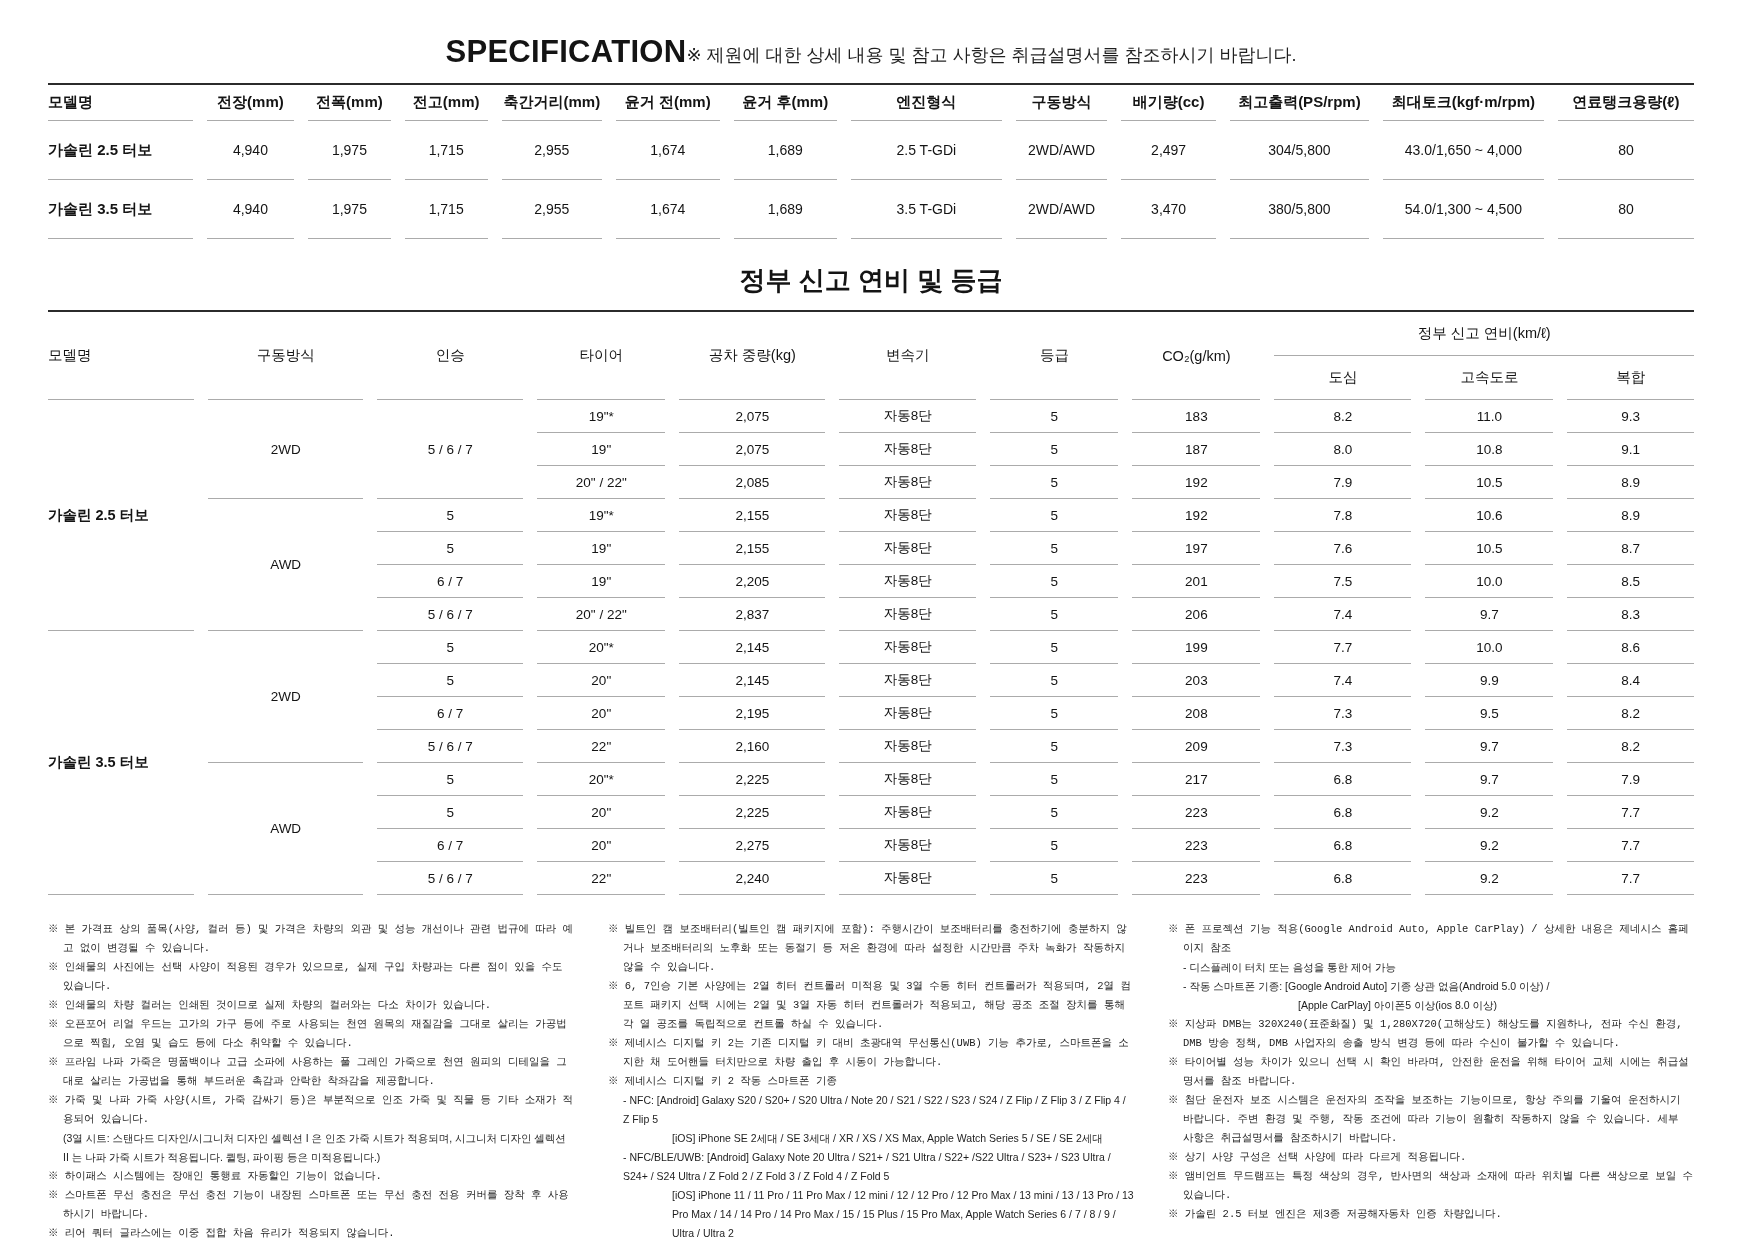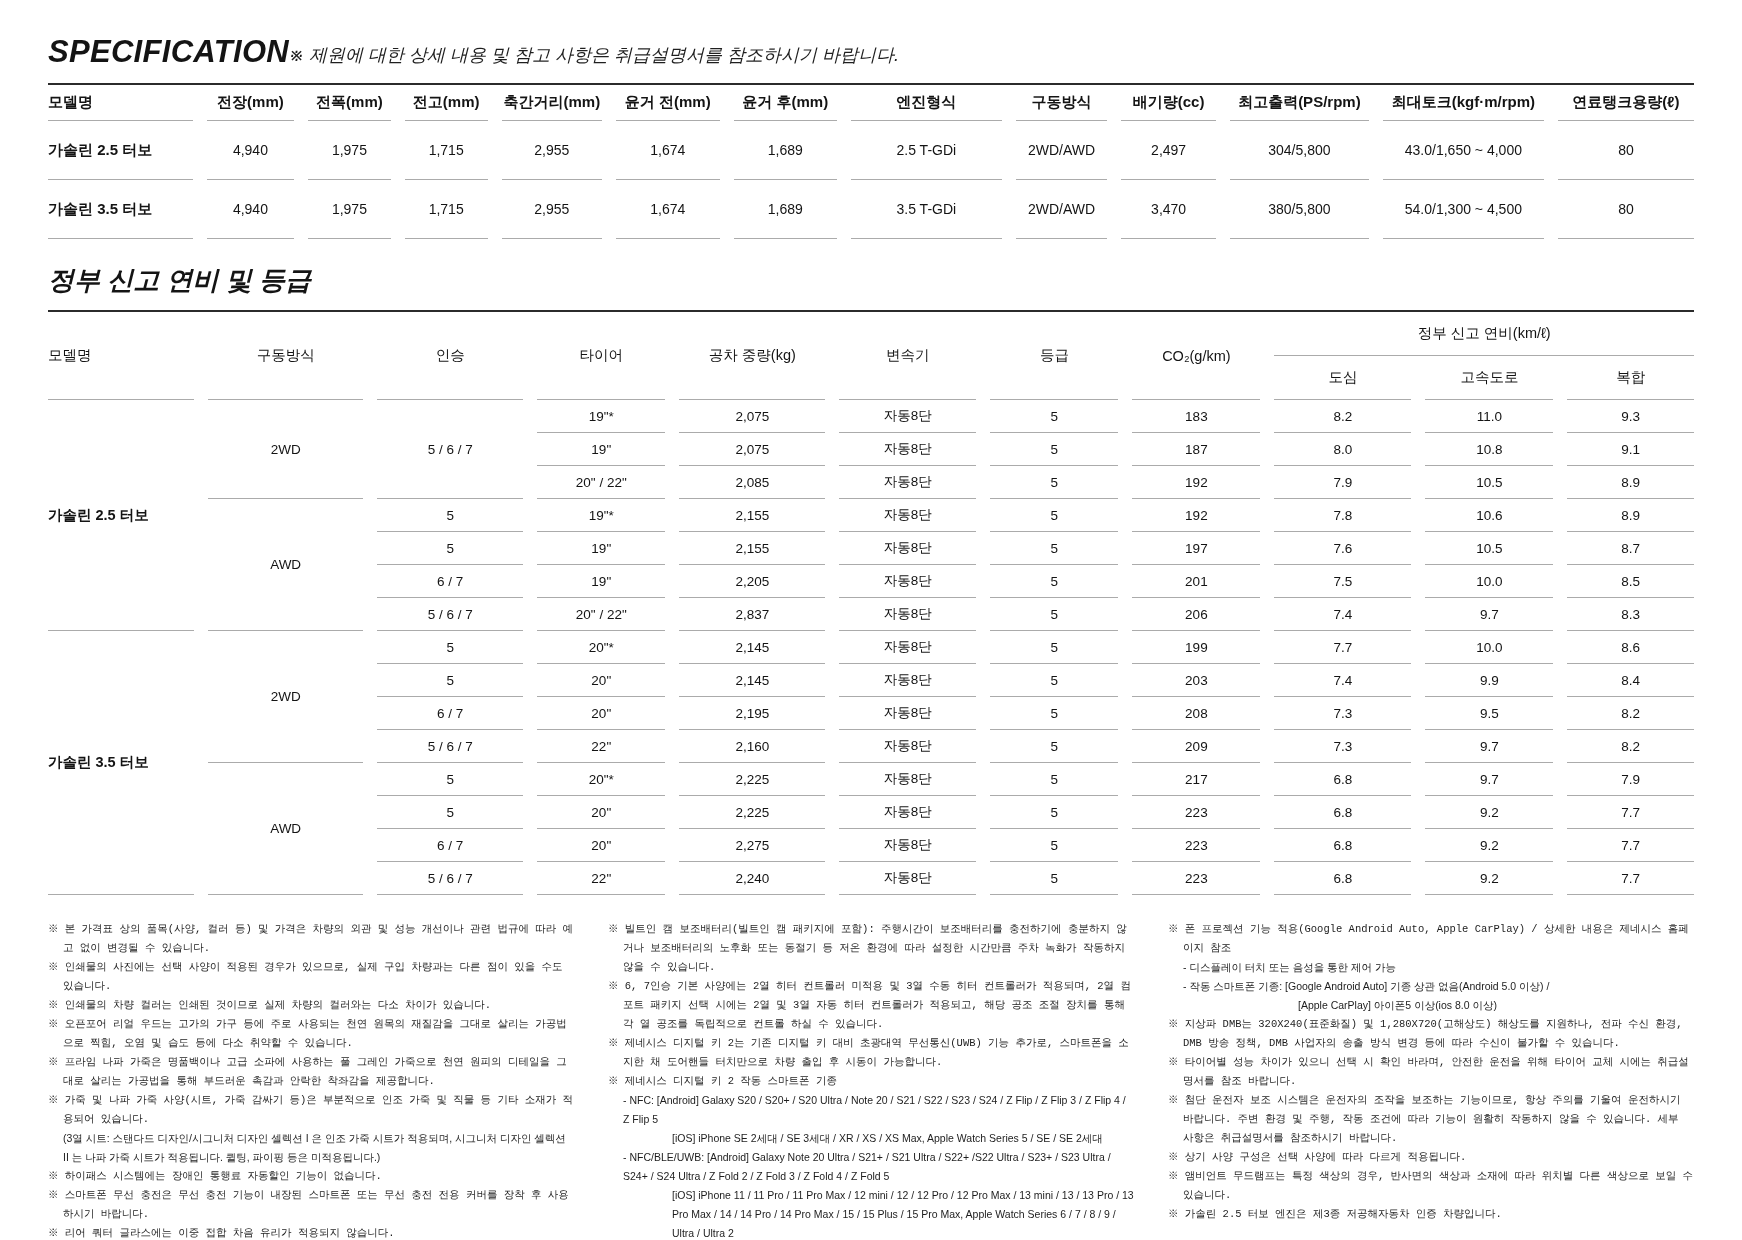--- a/index.html
+++ b/index.html
@@ -7,21 +7,21 @@
   body {
     width: 1742px; height: 1240px; background: #ffffff;
     font-family: "Liberation Sans", "DejaVu Sans", sans-serif;
     color: #141414;
     -webkit-font-smoothing: antialiased;
   }
   .page { width: 1742px; height: 1240px; overflow: hidden; }
   .content { padding: 34px 48px 0 48px; }
 
   .titlebar, .section-head {
-    display: flex; justify-content: flex-start; align-items: flex-end; font-style: italic;
+    display: flex; justify-content: center; align-items: flex-end;
   }
   .titlebar { margin-bottom: 13px; }
   h1 { margin: 0; font-size: 31px; font-weight: 700; letter-spacing: 0.3px; }
   h2 { margin: 0; font-size: 26px; font-weight: 700; }
   .section-head { margin: 24px 0 12px 0; }
   .small-note { font-size: 18px; color: #1f1f1f; padding-bottom: 3px; white-space: nowrap; }
 
   .toprule { border-top: 2px solid #2b2b2b; height: 0; }
 
   table {

